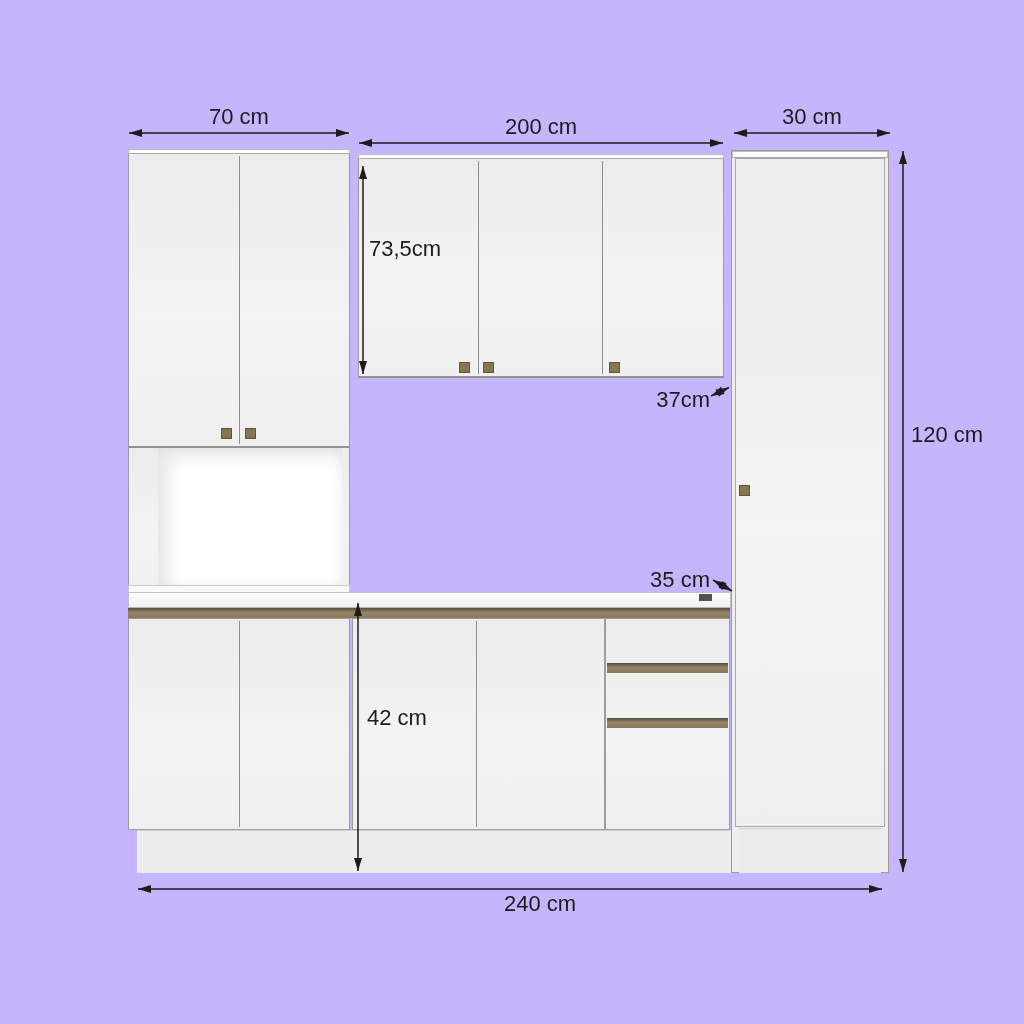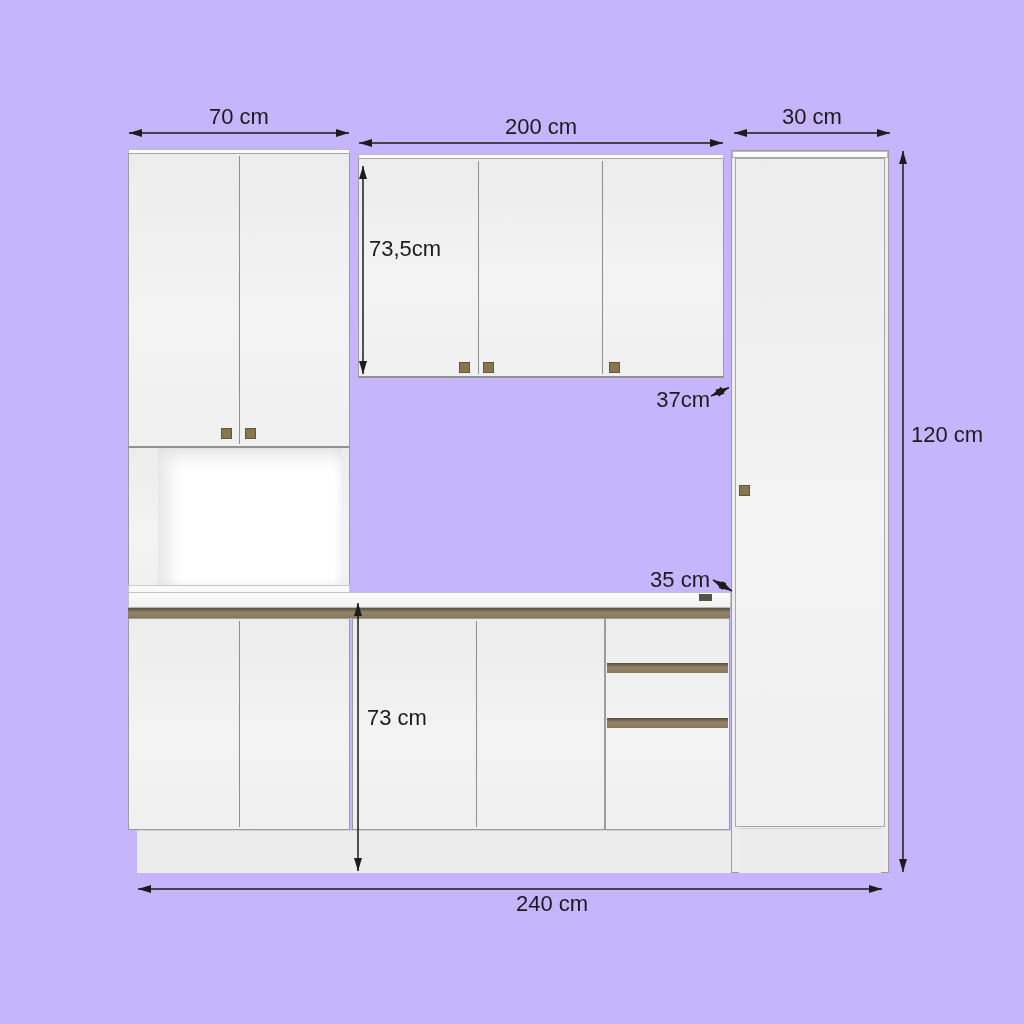--- a/index.html
+++ b/index.html
@@ -147,15 +147,15 @@
       <polygon points="882,889 869,885 869,893"></polygon>
   </svg>
 
   <div class="dimlabel ctr" style="left:179px;top:105px;width:120px">70 cm</div>
   <div class="dimlabel ctr" style="left:481px;top:115px;width:120px">200 cm</div>
   <div class="dimlabel ctr" style="left:752px;top:105px;width:120px">30 cm</div>
   <div class="dimlabel" style="left:369px;top:237px">73,5cm</div>
   <div class="dimlabel rgt" style="left:624px;top:388px;width:86px">37cm</div>
   <div class="dimlabel" style="left:911px;top:423px">120 cm</div>
   <div class="dimlabel rgt" style="left:620px;top:568px;width:90px">35 cm</div>
-  <div class="dimlabel" style="left:367px;top:706px">73 cm</div>
-  <div class="dimlabel ctr" style="left:492px;top:892px;width:120px">240 cm</div>
+  <div class="dimlabel" style="left:367px;top:706px">42 cm</div>
+  <div class="dimlabel ctr" style="left:480px;top:892px;width:120px">240 cm</div>
 </div>
 
 </body></html>

